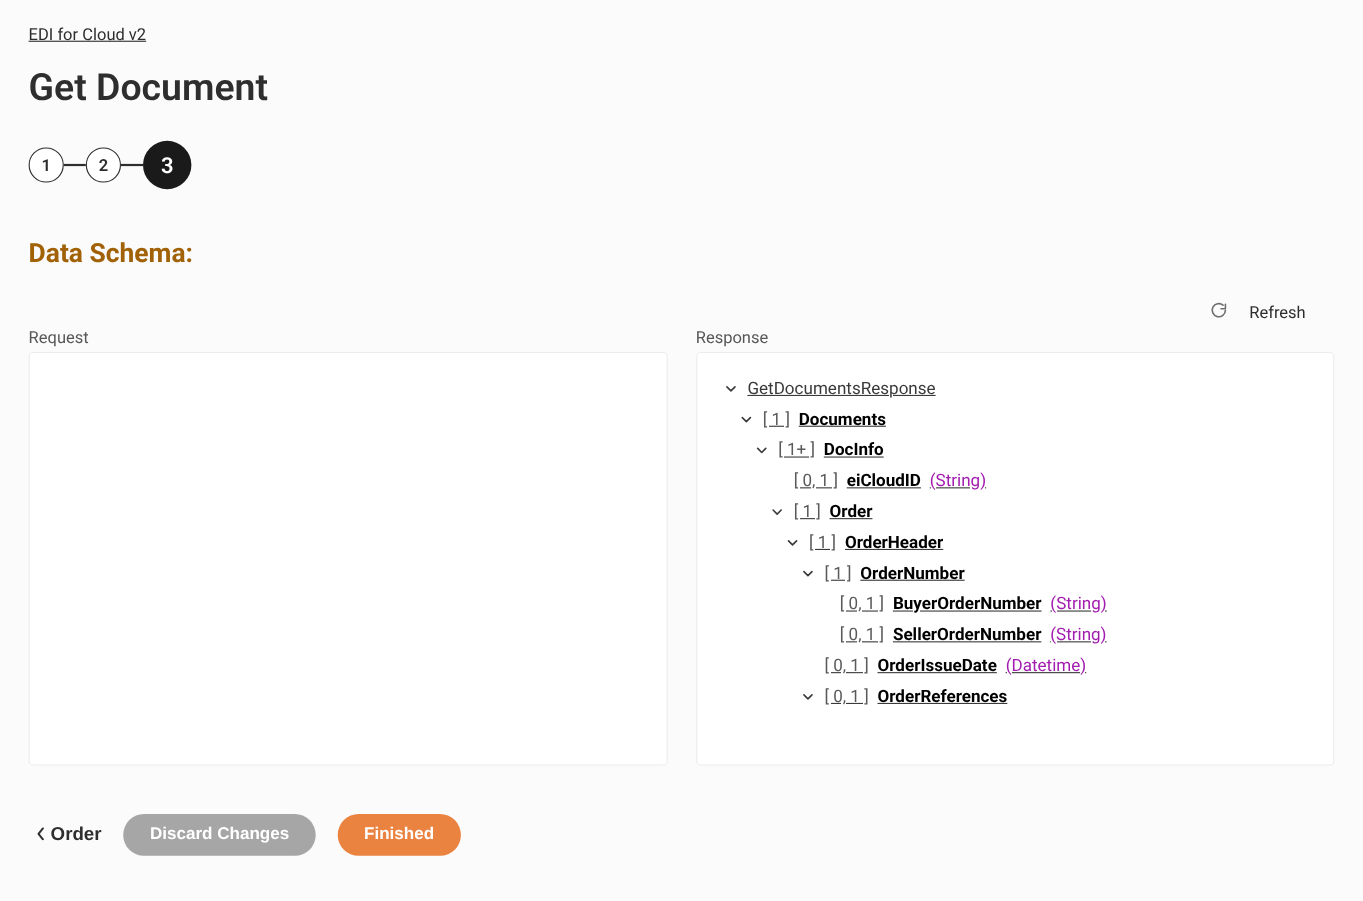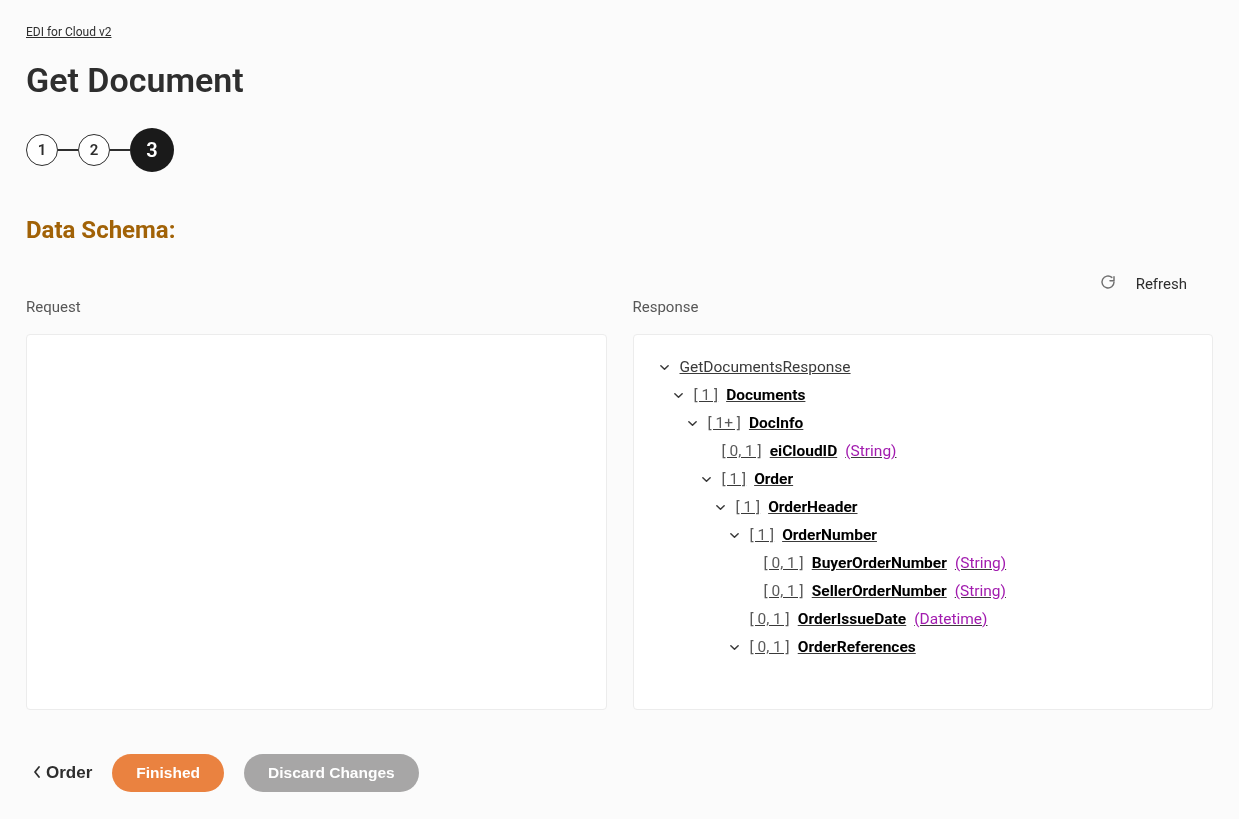--- a/index.html
+++ b/index.html
@@ -6,21 +6,21 @@
   body {
     font-family: -apple-system, BlinkMacSystemFont, "Segoe UI", Roboto, "Helvetica Neue", Arial, sans-serif;
     background: #fbfbfb;
     color: #2e2e2e;
     padding: 22px 26px;
     font-size: 15px;
   }
   a.breadcrumb {
     color: #2e2e2e;
     text-decoration: underline;
-    font-size: 12px;
+    font-size: 15px;
   }
   h1.page-title {
     font-size: 34px;
     font-weight: 600;
     margin-top: 20px;
     margin-bottom: 28px;
     color: #2e2e2e;
   }
   .stepper {
     display: flex;
@@ -72,21 +72,21 @@
   .refresh-row span { color:#2e2e2e; font-size:15px; }
   .panels {
     display: flex;
     gap: 26px;
     align-items:flex-start;
   }
   .panel-col { flex: 1; min-width:0; }
   .panel-label {
     font-size: 15px;
     color: #575757;
-    margin-bottom: 18px;
+    margin-bottom: 4px;
   }
   .panel {
     background: #fff;
     border: 1px solid #ececec;
     border-radius: 4px;
     height: 376px;
     overflow: auto;
     padding: 18px 24px;
   }
   .tree-row {
@@ -268,18 +268,18 @@
 
 <div class="footer-actions">
   <button class="back-btn">
     <span>
       <svg viewBox="0 0 8 12" fill="none" stroke="#2e2e2e" stroke-width="1.8" stroke-linecap="round" stroke-linejoin="round">
           <polyline points="6,1 2,6 6,11"></polyline>
         </svg>
     </span>
     <span>Order</span>
   </button>
+  <button class="pill-btn secondary">Discard Changes</button>
   <button class="pill-btn primary">Finished</button>
-  <button class="pill-btn secondary">Discard Changes</button>
 </div>
 
 
 
 
 </body></html>

